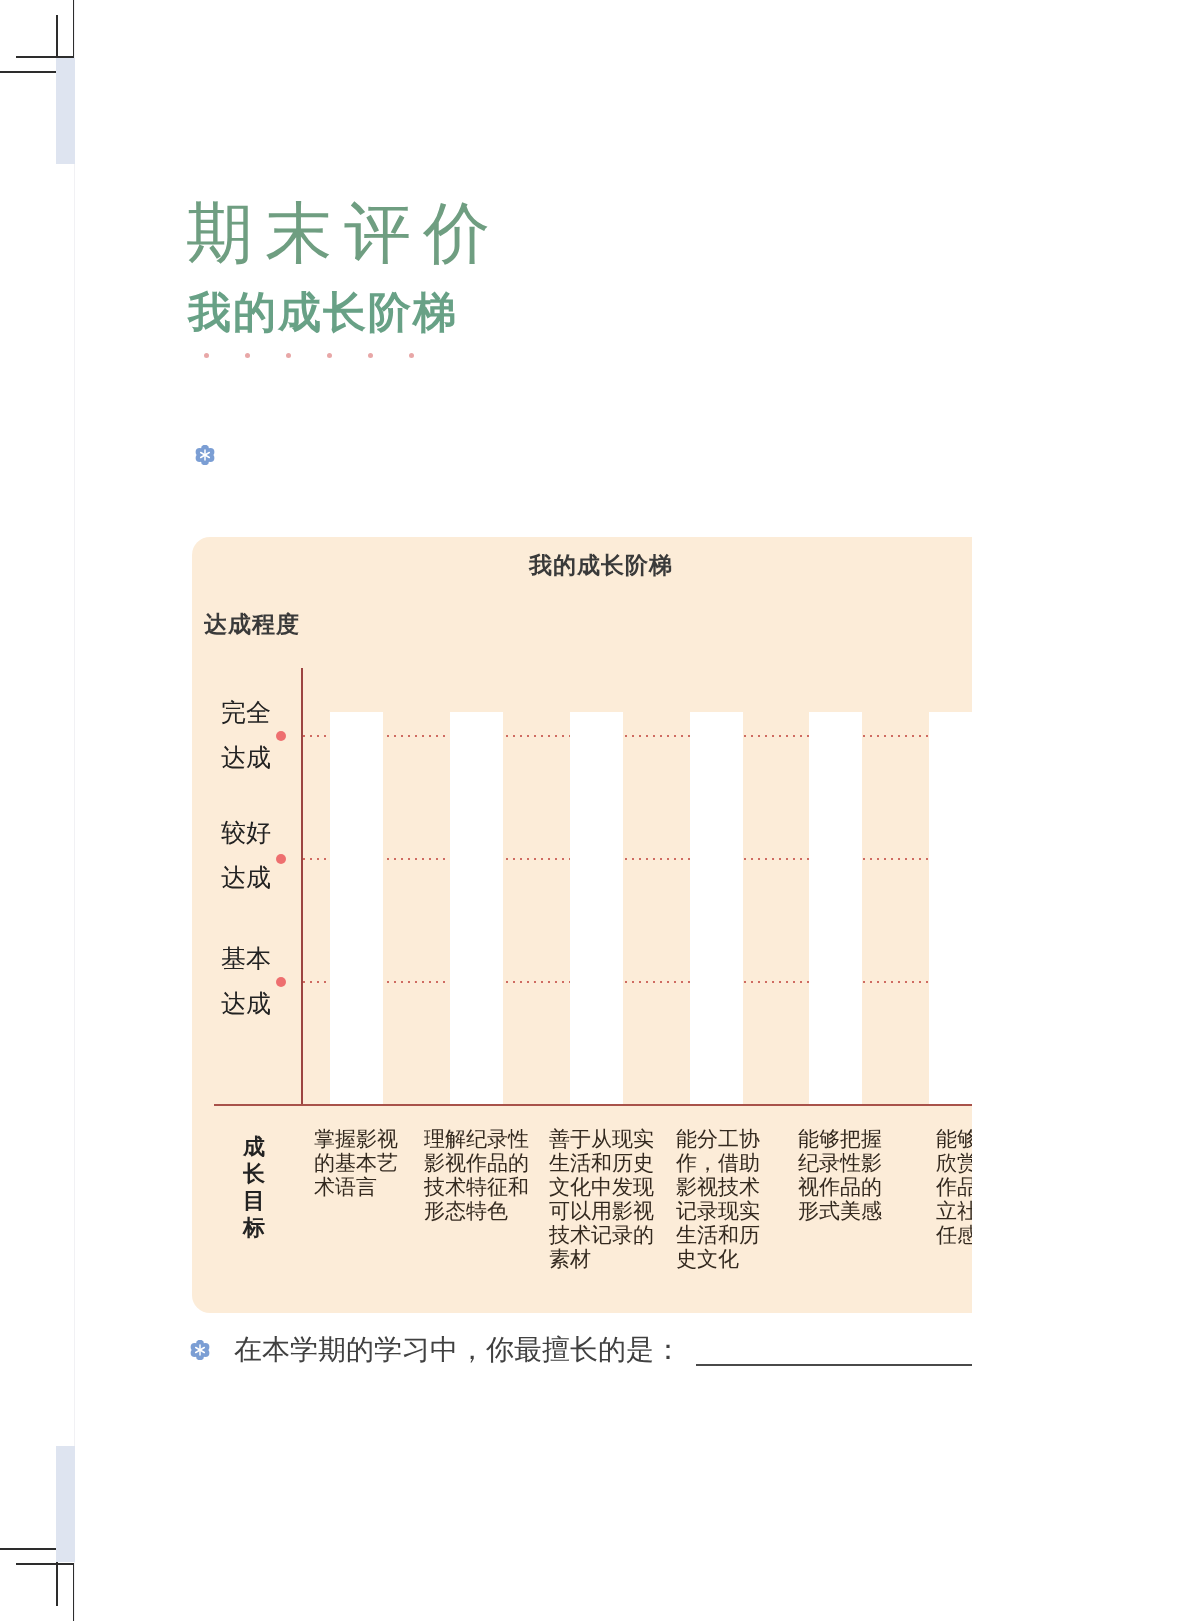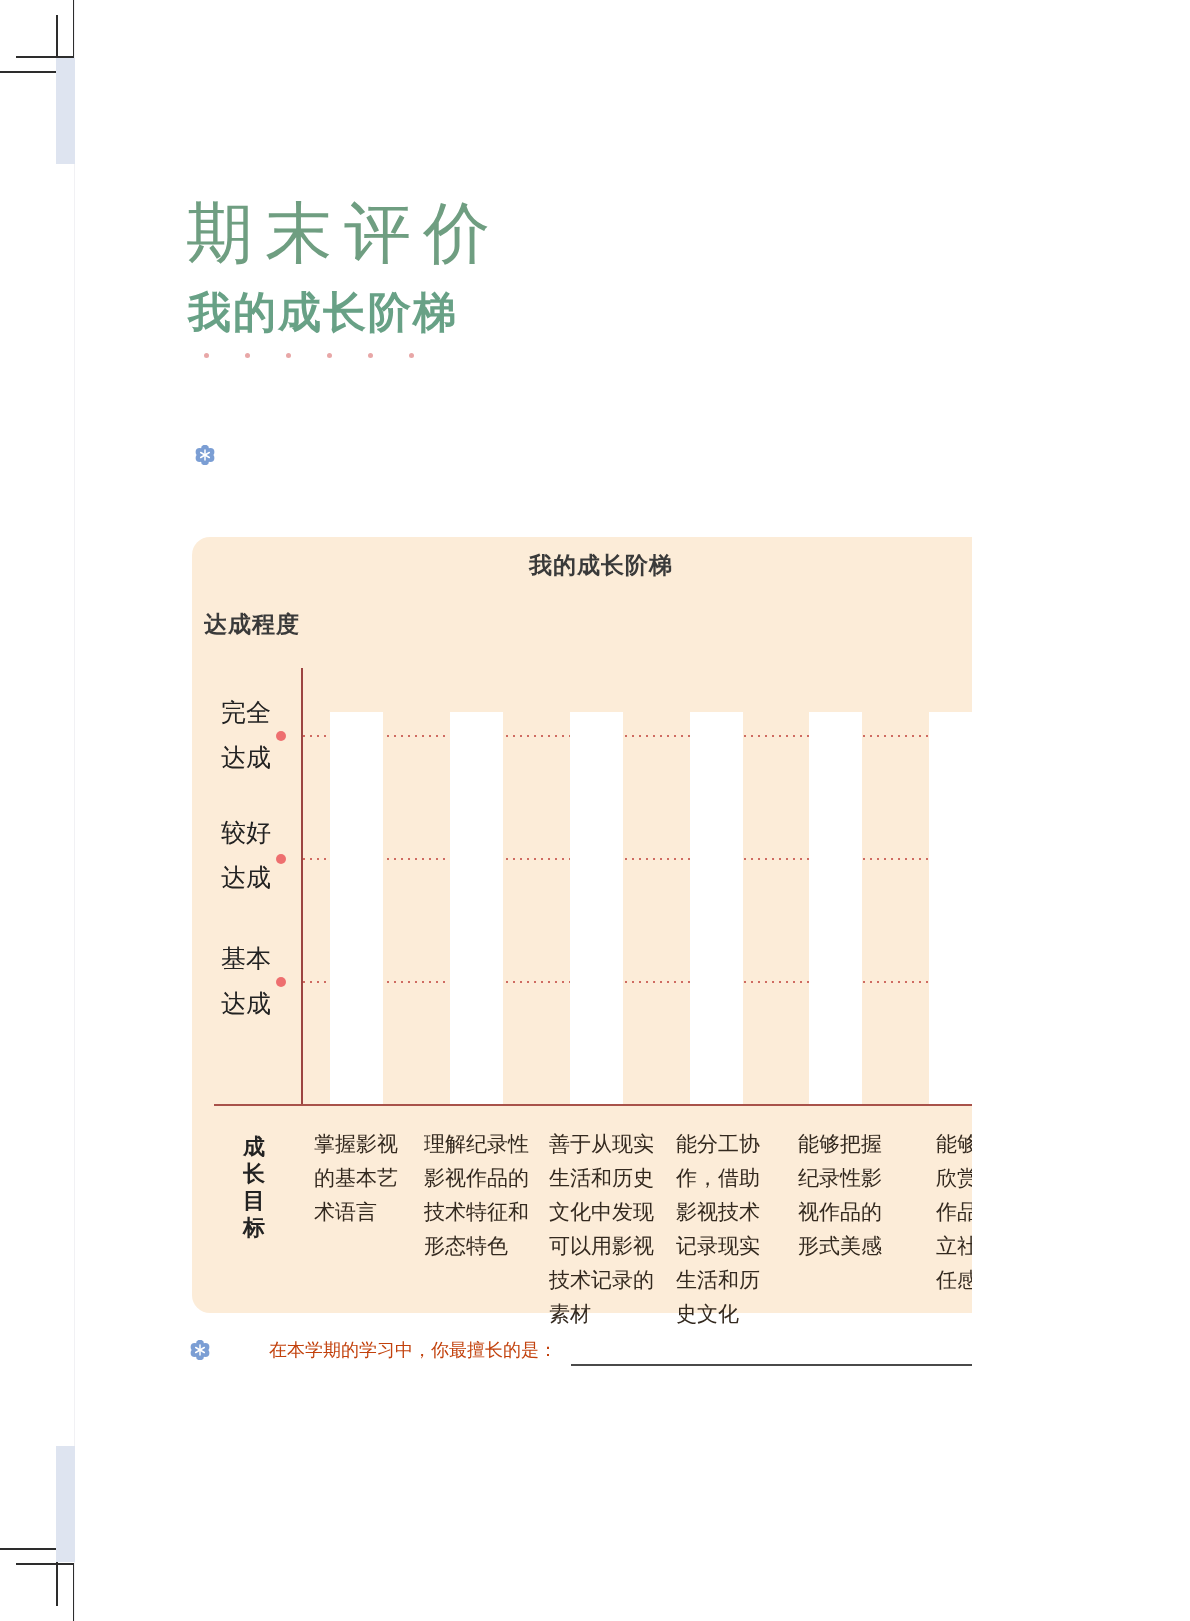--- a/index.html
+++ b/index.html
@@ -37,26 +37,26 @@
   .dotline{position:absolute;left:111px;width:697px;height:2px;
            background-image:repeating-linear-gradient(to right,#cf6b61 0 2px,transparent 2px 7px);}
   .tickdot{position:absolute;left:84px;width:10px;height:10px;border-radius:50%;background:#ee6f6f;}
   .ytick{position:absolute;left:23px;width:62px;font-family:"Liberation Serif",serif;
          font-size:25px;line-height:45px;color:#222;white-space:pre-line;text-align:center;}
   .bar{position:absolute;top:175px;width:53px;height:392px;background:#ffffff;}
   .xgoal{position:absolute;left:48px;top:596px;width:28px;text-align:center;
          font-family:"Liberation Serif",serif;font-weight:700;font-size:22px;line-height:27px;
          color:#222;white-space:pre-line;}
   .cat{position:absolute;top:590px;font-family:"Liberation Serif",serif;font-size:21px;
-       line-height:34px;color:#33291f;white-space:pre-line;}
+       line-height:24px;color:#33291f;white-space:pre-line;}
   
   .question{position:absolute;left:190px;width:818px;height:40px;display:flex;align-items:center;}
   .question .flower-inline{width:20px;height:20px;margin-right:24px;flex:none;}
-  .q-label{font-family:"Liberation Serif",serif;font-size:18px;color:#c2410c;white-space:nowrap;
-           padding-right:14px;margin-left:35px;}
+  .q-label{font-family:"Liberation Serif",serif;font-size:28px;color:#404040;white-space:nowrap;
+           padding-right:14px;}
   .answer-line{flex:1;height:0;border-bottom:2px solid #4a4a4a;align-self:flex-end;margin-bottom:4px;}
   .pagenum{position:absolute;left:982px;top:1468px;font-size:33px;color:#2b2b2b;}
 </style>
 </head>
 <body>
 
 <div id="page">
 
   <div>
     <div class="mk" style="left:73px;top:0;width:2px;height:58px;"></div>

